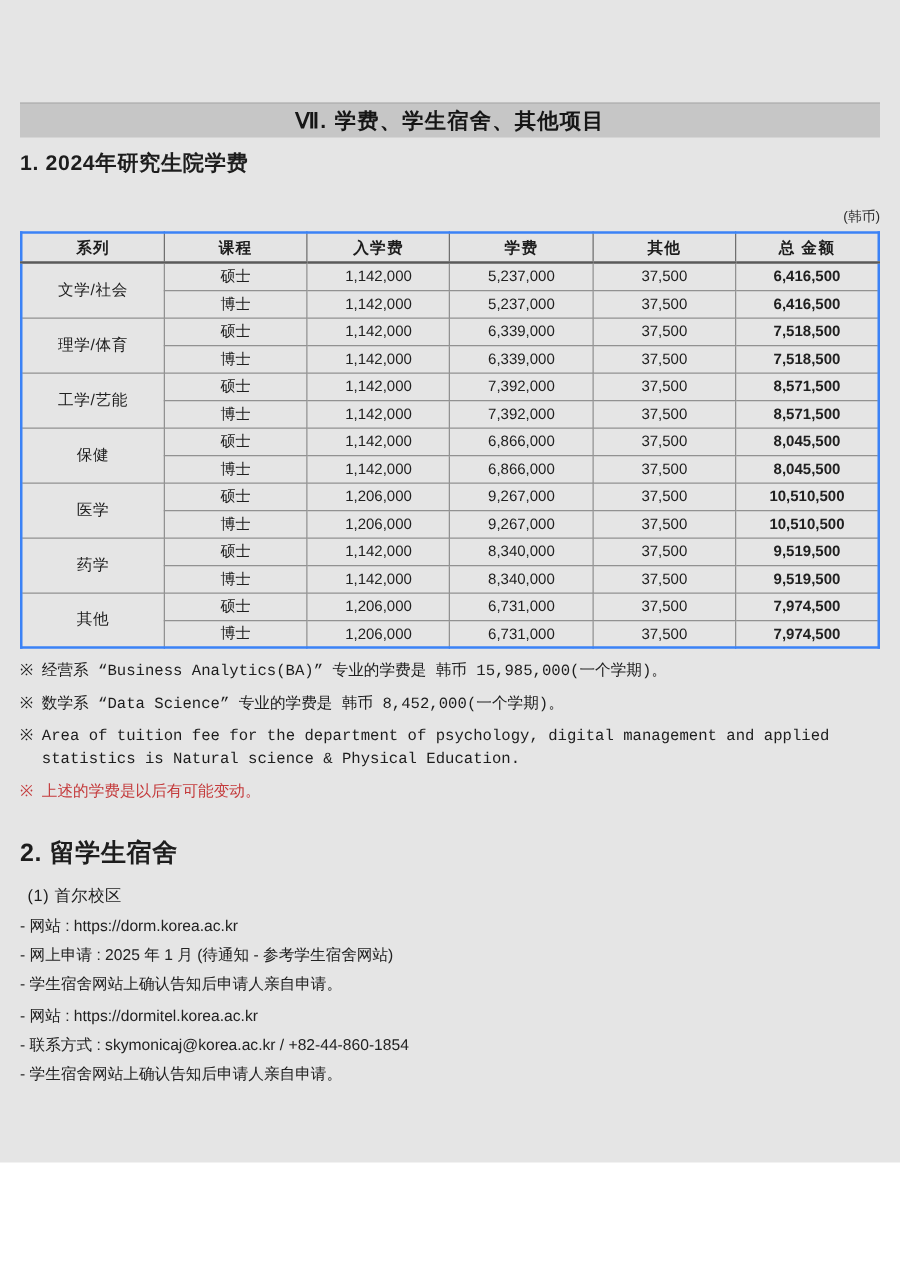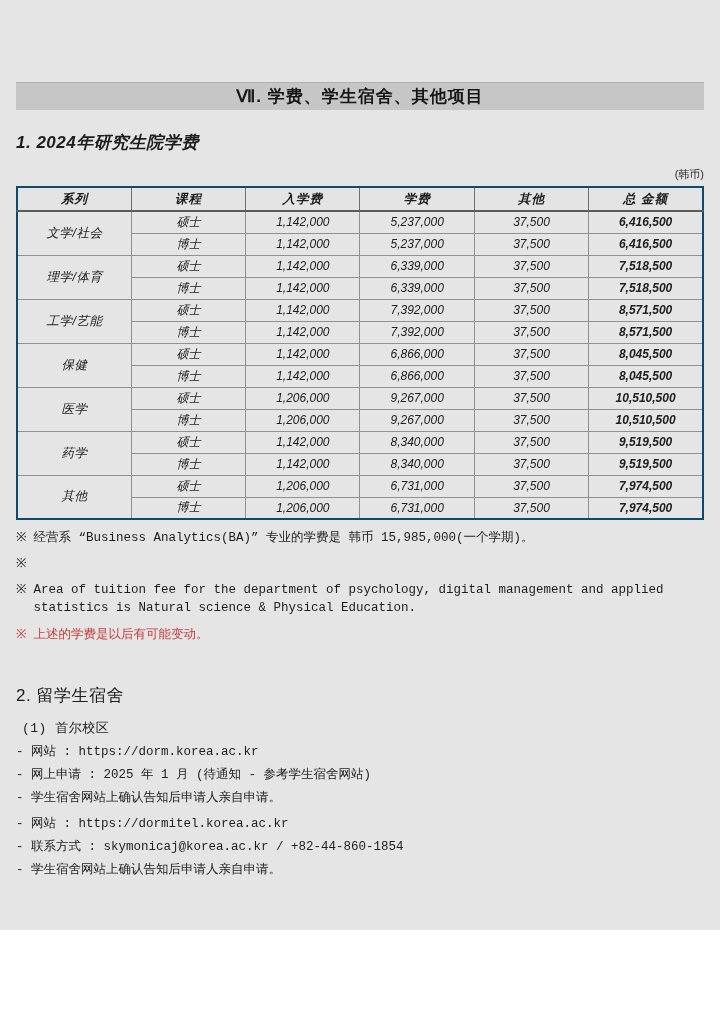--- a/index.html
+++ b/index.html
@@ -27,41 +27,39 @@
     border-top:1px solid #b0b0b0;
     text-align:center;
     line-height:28px;
     font-size:17px;
     font-weight:bold;
     letter-spacing:1px;
     color:#161616;
   }
   
   .s-heading {
-    margin-top:21px;
+    margin-top:9px;
     font-size:17px;
     font-weight:600;
     letter-spacing:0.5px;
-    font-style:italic;
   }
   .currency {
-    margin-top:13px;
+    margin-top:24px;
     margin-bottom:4px;
     text-align:right;
     font-size:11px;
     color:#2a2a2a;
   }
   
   table.fees {
     width:100%;
     border-collapse:collapse;
     table-layout:fixed;
     font-size:12px;
-    border:2px solid #0c4a6e;
-    font-style:italic;
+    border:2px solid #3b82f6;
   }
   table.fees th {
     background:#e4e4e4;
     border:1px solid #6f6f6f;
     border-bottom:2px solid #5a5a5a;
     height:24px;
     font-weight:600;
     font-size:12.5px;
     letter-spacing:1px;
   }
@@ -81,26 +79,26 @@
     gap:7px;
     margin-top:8px;
     font-size:12.5px;
     line-height:1.45;
     font-family:"Liberation Mono", monospace;
   }
   .note .marker { flex:0 0 auto; }
   .note.red { color:#c43b3c; }
   
   .s2-heading {
-    margin-top:40px;
-    font-size:17px;
-    font-weight:400;
+    margin-top:26px;
+    font-size:20px;
+    font-weight:700;
     letter-spacing:0.5px;
   }
-  .campus { margin-top:12px;font-family:Liberation Mono, monospace; }
+  .campus { margin-top:12px; }
   .campus-label {
     font-size:13px;
     margin-left:6px;
     letter-spacing:0.5px;
   }
   .campus-items { margin-top:4px; }
   .campus-item {
     font-size:12.5px;
     margin-top:9px;
     line-height:1.1;
@@ -259,20 +257,21 @@
       </tbody>
     </table>
 
     <div class="notes">
       <div class="note">
         <span class="marker">※</span>
         <span class="text">经营系 “Business Analytics(BA)” 专业的学费是 韩币 15,985,000(一个学期)。</span>
       </div>
       <div class="note">
         <span class="marker">※</span>
+        <span class="text">数学系 “Data Science” 专业的学费是 韩币 8,452,000(一个学期)。</span>
       </div>
       <div class="note">
         <span class="marker">※</span>
         <span class="text">Area of tuition fee for the department of psychology, digital management and applied statistics is Natural science &amp; Physical Education.</span>
       </div>
       <div class="note red">
         <span class="marker">※</span>
         <span class="text">上述的学费是以后有可能变动。</span>
       </div>
     </div>

